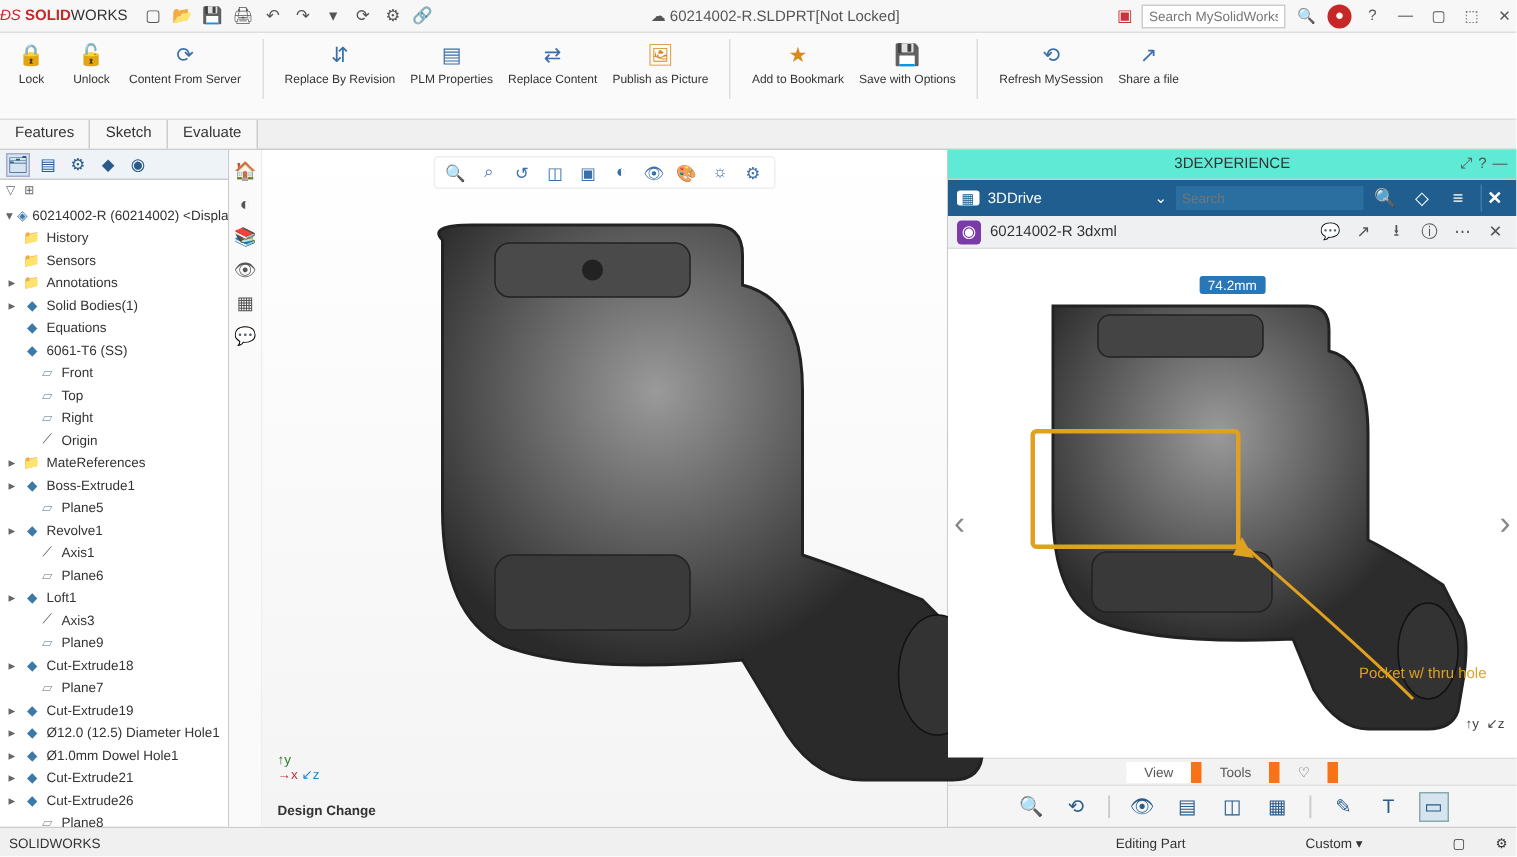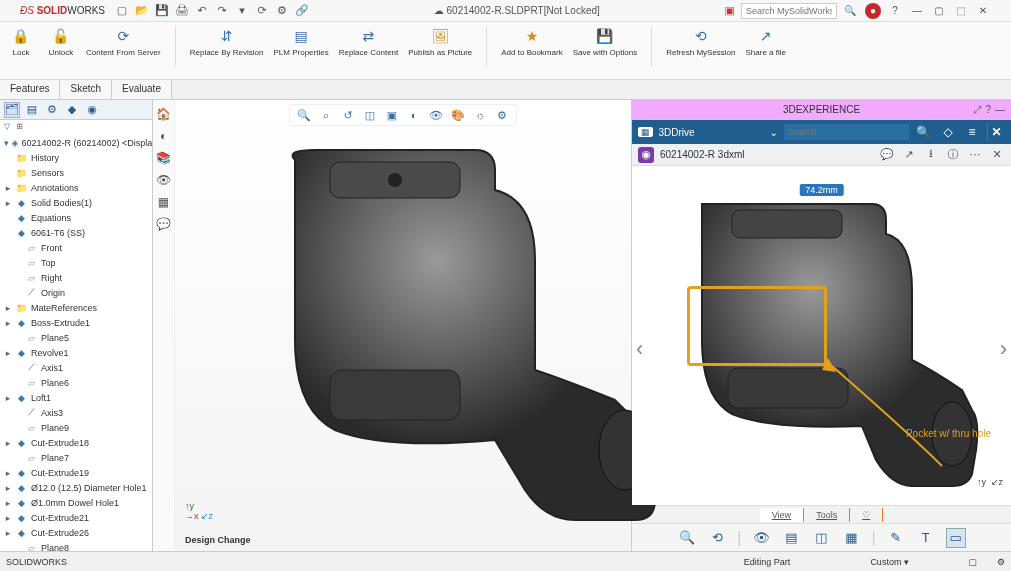--- a/index.html
+++ b/index.html
@@ -1,17 +1,17 @@
 <!DOCTYPE html>
 <html><head>
 <meta charset="utf-8">
 <style>
   * { box-sizing: border-box; margin: 0; padding: 0; font-family: "Segoe UI", Tahoma, sans-serif; }
   html,body { width:1011px; height:571px; overflow:hidden; background:#fff; }
-  .titlebar { height:22px; background:#f7f7f7; border-bottom:1px solid #ddd; display:flex; align-items:center; font-size:10px; padding:0 20px; }
+  .titlebar { height:22px; background:#f7f7f7; border-bottom:1px solid #ddd; display:flex; align-items:center; font-size:10px; padding:0 0; }
   .titlebar .logo { color:#c62828; font-weight:bold; margin-right:6px; }
   .titlebar .logo span { color:#333; font-weight:normal; }
   .titlebar .menuicons { display:flex; gap:6px; margin-left:4px; }
   .titlebar .menuicons .ic { width:14px; height:14px; color:#555; display:flex;align-items:center;justify-content:center;font-size:11px;}
   .titlebar .center { flex:1; text-align:center; color:#555;}
   .titlebar .right { display:flex; align-items:center; gap:6px; }
   .searchbox { width:96px; height:16px; border:1px solid #ccc; font-size:9px; padding:0 4px; color:#888;}
   .winbtn { width:16px;height:16px;display:flex;align-items:center;justify-content:center;font-size:10px;color:#555;}
   .ribbon { height:58px; background:#fafafa; border-bottom:1px solid #ddd; display:flex; align-items:flex-start; padding:4px 6px; gap:10px;}
   .rbtn { display:flex; flex-direction:column; align-items:center; font-size:8px; color:#333; gap:2px; min-width:30px;}
@@ -38,38 +38,38 @@
   .canvas3d { flex:1; position:relative; background:linear-gradient(#fff,#f4f4f4);}
   .toolstrip { position:absolute; top:4px; left:50%; transform:translateX(-50%); display:flex; gap:6px; background:rgba(255,255,255,.8); border:1px solid #eee; border-radius:3px; padding:2px 6px;}
   .toolstrip .tic{width:16px;height:16px;display:flex;align-items:center;justify-content:center;font-size:11px;color:#3b6fa8;}
   .sidetoolbar{ width:22px; background:#fafafa; border-right:1px solid #eee; display:flex; flex-direction:column; align-items:center; gap:6px; padding-top:6px;}
   .sidetoolbar .sic{width:16px;height:16px;font-size:12px;color:#555;display:flex;align-items:center;justify-content:center;}
   .triad{position:absolute;bottom:30px;left:10px;font-size:9px;color:#333;}
   .triad .y{color:#2a7a2a;}.triad .x{color:#b33;} .triad .z{color:#28c;}
   .dcaption{position:absolute;bottom:6px;left:10px;font-size:9px;color:#333;font-weight:bold;}
   .partshape{position:absolute;top:40px;left:60px;width:430px;height:390px;}
   .rpanel { width:380px; border-left:1px solid #ccc; display:flex; flex-direction:column;}
-  .rtitle { height:20px; background:#f0abfc; border-bottom:1px solid #ccc; font-size:10px; display:flex; align-items:center; justify-content:center; color:#333; position:relative;}
+  .rtitle { height:20px; background:#5eead4; border-bottom:1px solid #ccc; font-size:10px; display:flex; align-items:center; justify-content:center; color:#333; position:relative;}
   .rtitle .ricn{position:absolute;right:6px;display:flex;gap:4px;}
   .rtitle .ricn span{font-size:10px;color:#555;}
   .rblue{height:24px;background:#1f5e8e;color:#fff;display:flex;align-items:center;font-size:10px;padding:0 6px;gap:6px;}
   .rblue .rinput{flex:0 0 90px;height:16px;background:#2a6fa0;border:none;color:#ddd;font-size:9px;padding:0 4px;}
   .rblue .rbtnx{width:18px;height:18px;display:flex;align-items:center;justify-content:center;color:#fff;font-size:12px;}
   .rblue .spacer{flex:1;}
   .rgray{height:22px;background:#eef0f2;border-bottom:1px solid #ddd;display:flex;align-items:center;font-size:10px;color:#333;padding:0 6px;gap:6px;}
   .rgray .gic{width:16px;height:16px;font-size:11px;color:#555;display:flex;align-items:center;justify-content:center;}
   .rview{flex:1;position:relative;background:#fff;}
   .rview .dim{position:absolute;top:18px;left:50%;transform:translateX(-50%);background:#2a77b8;color:#fff;font-size:9px;padding:1px 6px;border-radius:2px;}
-  .rview .annot{position:absolute;bottom:66px;right:20px;color:#e0a020;font-size:10px;}
+  .rview .annot{position:absolute;bottom:50px;right:20px;color:#e0a020;font-size:10px;}
   .rview .annotbox{position:absolute;top:120px;left:55px;width:140px;height:80px;border:3px solid #e0a020;border-radius:4px;}
   .rview .nav{position:absolute;top:50%;font-size:22px;color:#888;}
   .rview .nav.l{left:4px;} .rview .nav.r{right:4px;}
   .rpartshape{position:absolute;top:24px;left:30px;width:320px;height:300px;}
   .rtabs{height:18px;background:#f2f2f2;border-top:1px solid #ddd;display:flex;align-items:center;justify-content:center;}
-  .rtabs .rt{font-size:9px;padding:2px 12px;color:#555;border-right:1px solid #f97316;text-decoration:underline;}
+  .rtabs .rt{font-size:9px;padding:2px 12px;color:#555;border-right:7px solid #f97316;}
   .rtabs .rt.active{background:#fff;}
   .rbot{height:28px;background:#f5f5f5;border-top:1px solid #ddd;display:flex;align-items:center;justify-content:center;gap:10px;}
   .rbot .bic{width:20px;height:20px;font-size:13px;color:#2a5b8a;display:flex;align-items:center;justify-content:center;}
   .rbot .bic.pressed{background:#d6e4f0;border:1px solid #8aa;}
   .rtriad{position:absolute;bottom:18px;right:8px;font-size:9px;color:#444;}
   .statusbar{height:20px;background:#f0f0f0;border-top:1px solid #ccc;display:flex;align-items:center;font-size:9px;color:#333;padding:0 6px;gap:20px;}
   .statusbar .sfill{flex:1;}
   .sep{width:1px;height:40px;background:#ddd;margin:0 4px;}
 </style>
 </head>

